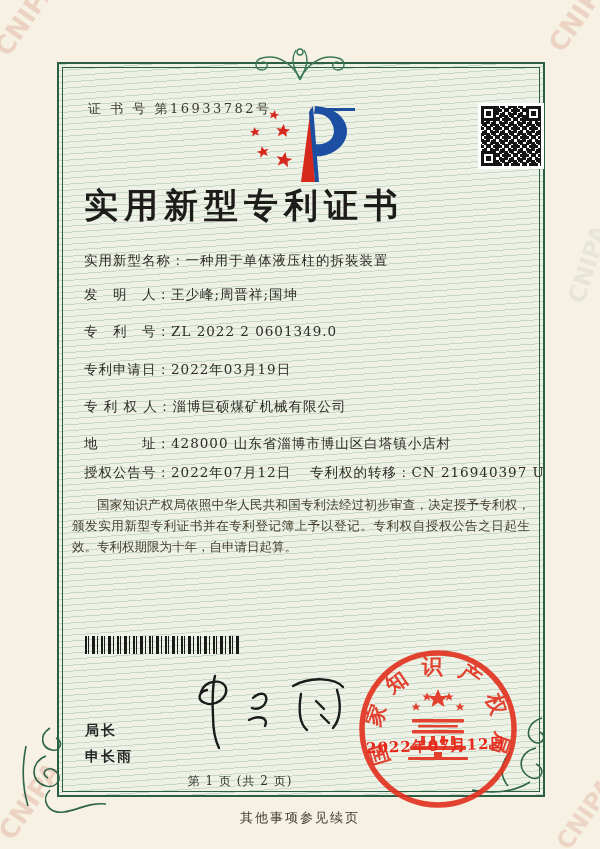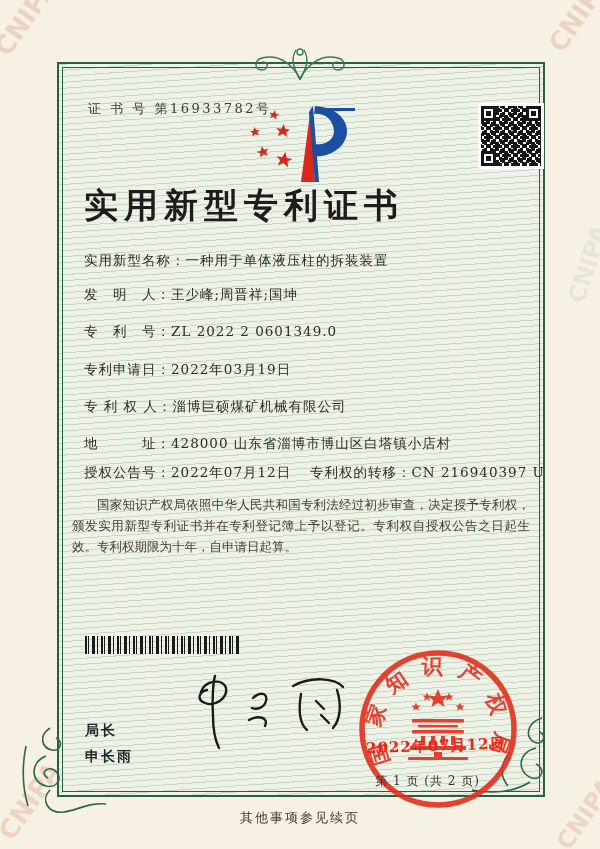--- a/index.html
+++ b/index.html
@@ -54,21 +54,21 @@
 
   
   .sig-label{position:absolute;left:85px;font-size:14px;font-weight:bold;
              color:#262626;font-family:"DejaVu Sans",sans-serif;letter-spacing:2px;margin-top:36px;}
 
   
   .seal-date{left:366px;top:736px;width:180px;font-size:15px;font-weight:bold;
              color:#e8271b;letter-spacing:1px;transform:rotate(-2deg);white-space:nowrap;}
 
   
-  .page-no{left:0;top:773px;width:480px;text-align:right;font-size:12px;color:#33322c;letter-spacing:1px;}
+  .page-no{left:0;top:773px;width:480px;text-align:center;font-size:12px;color:#33322c;letter-spacing:1px;}
   .note{left:0;top:809px;width:600px;text-align:center;font-size:13px;color:#403b2e;letter-spacing:2px;}
 </style>
 </head>
 <body>
 
 <div class="wm" style="left:-18px;top:2px;font-size:26px;opacity:.22;transform:rotate(-55deg);">CNIPA</div>
 <div class="wm" style="left:536px;top:-2px;font-size:26px;opacity:.22;transform:rotate(-55deg);">CNIPA</div>
 <div class="wm" style="left:548px;top:250px;font-size:24px;opacity:.16;transform:rotate(-72deg);color:#9fb39a;">CNIPA</div>
 <div class="wm" style="left:-14px;top:786px;font-size:26px;opacity:.22;transform:rotate(-55deg);">CNIPA</div>
 <div class="wm" style="left:545px;top:800px;font-size:24px;opacity:.2;transform:rotate(-55deg);">CNIPA</div>

